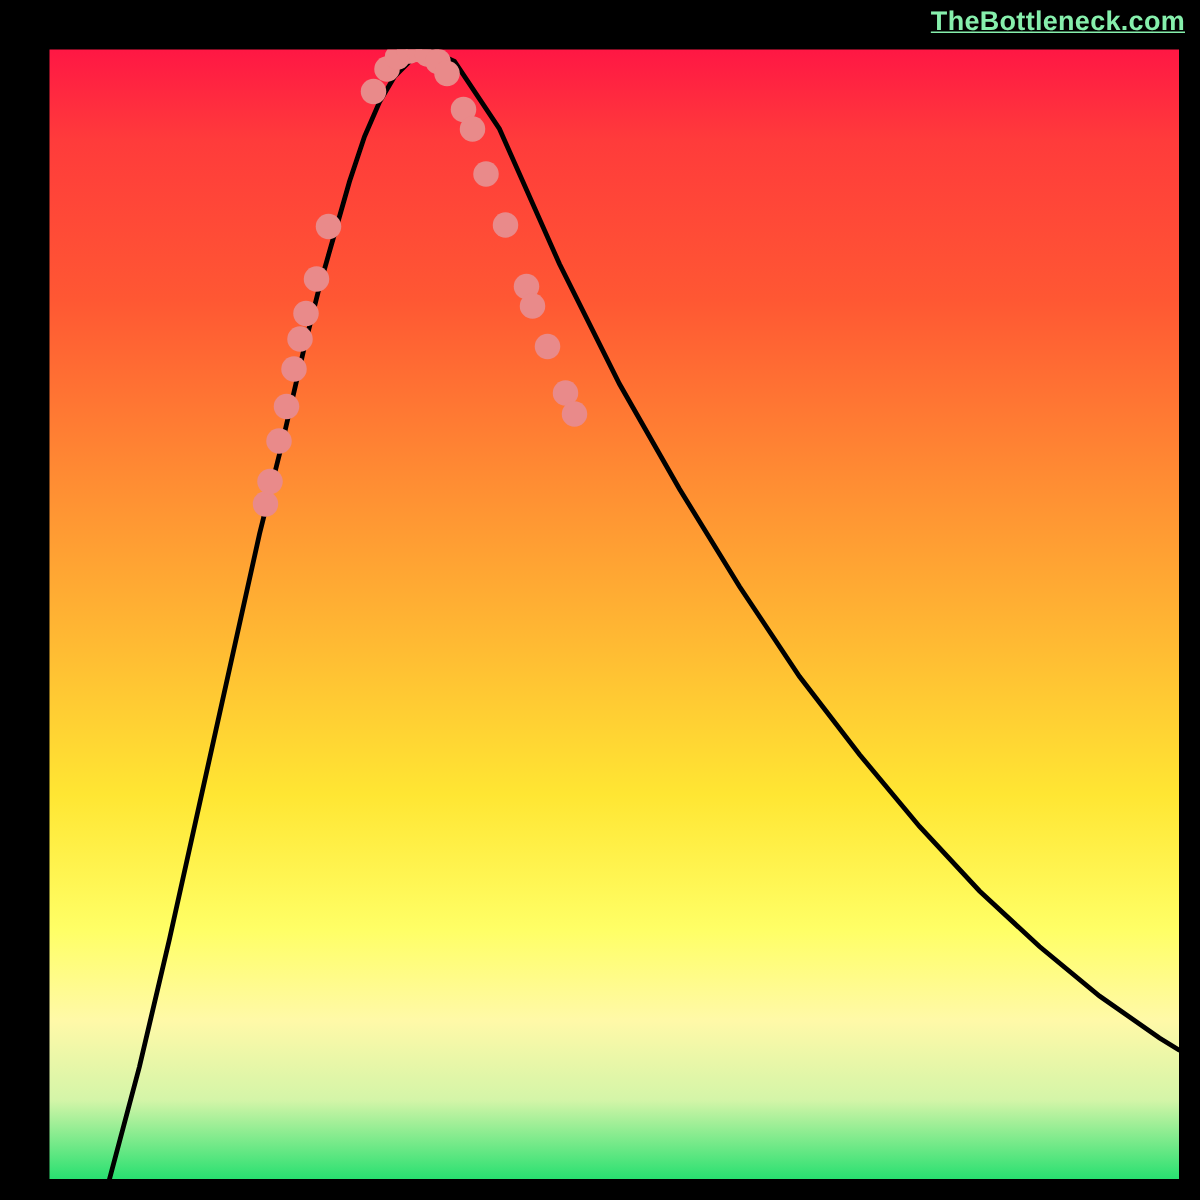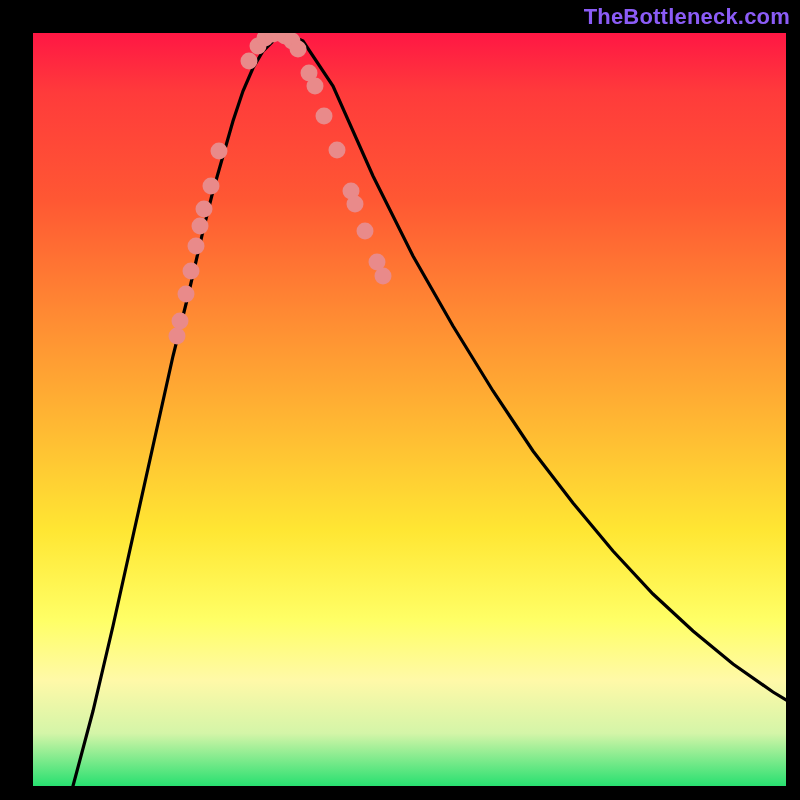--- a/index.html
+++ b/index.html
@@ -34,25 +34,26 @@
     left: 33px;
     top: 33px;
     width: 753px;
     height: 753px;
     pointer-events: none;
   }
   .watermark {
     position: absolute;
     top: 4px;
     right: 10px;
-    color: #8b5cf6;
-    font-size: 22px;
+    color: #86efac;
+    font-size: 18px;
     font-weight: 600;
     font-family: Arial, sans-serif;
     letter-spacing: 0.2px;
+    text-decoration: underline;
   }
 </style>
 </head>
 <body>
 
 <div class="frame"></div>
 
 <svg class="curve" viewBox="0 0 753 753">
   <path id="curvePath" fill="none" stroke="#000" stroke-width="3.2" stroke-linecap="round" d="M40.0 753.0 L60.0 678.0 L80.0 593.0 L100.0 503.0 L120.0 413.0 L140.0 323.0 L155.0 263.0 L170.0 198.0 L180.0 158.0 L190.0 123.0 L200.0 88.0 L210.0 58.0 L220.0 35.0 L230.0 18.0 L240.0 8.0 L248.0 3.0 L255.0 1.0 L270.0 8.0 L300.0 53.0 L340.0 143.0 L380.0 223.0 L420.0 293.0 L460.0 358.0 L500.0 418.0 L540.0 470.0 L580.0 518.0 L620.0 561.0 L660.0 598.0 L700.0 631.0 L740.0 659.0 L753.0 667.0"></path>
   <g id="dots">

